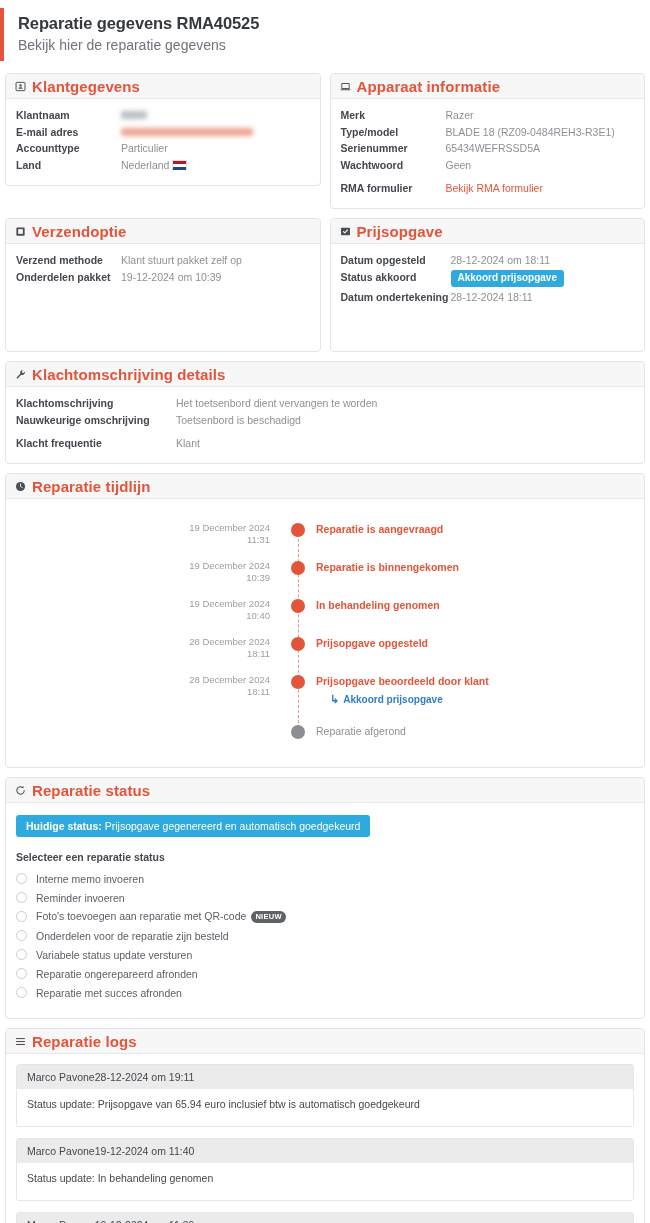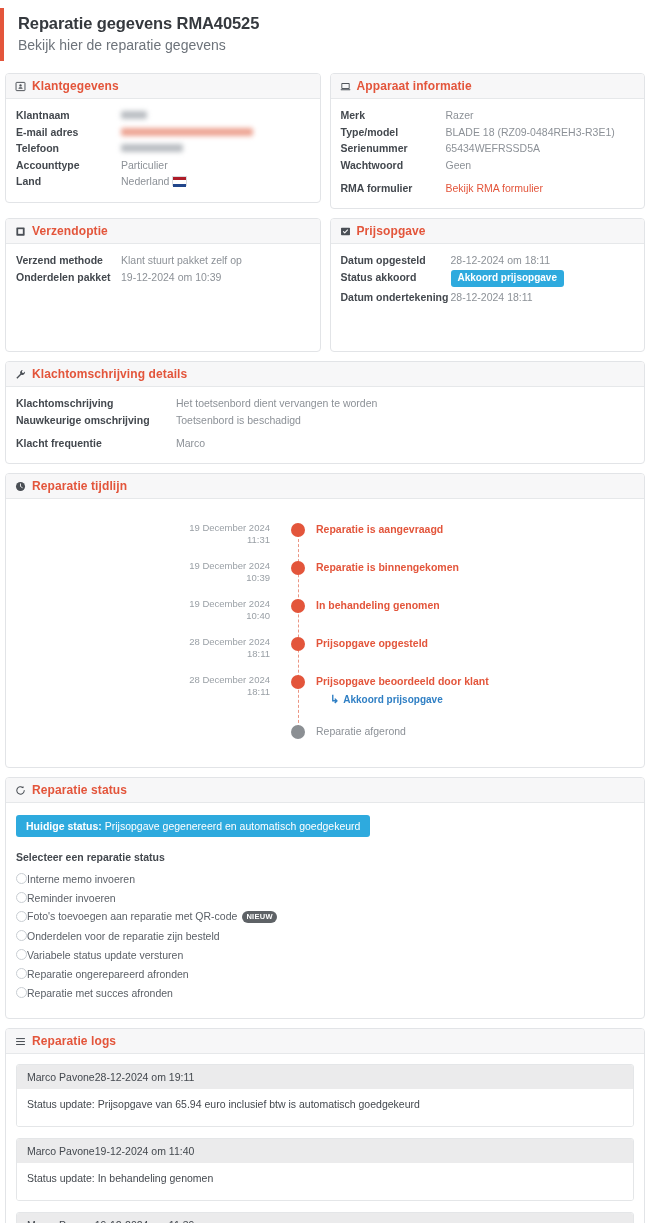--- a/index.html
+++ b/index.html
@@ -43,21 +43,21 @@
   .card-head {
     background: #f7f7f8;
     border-bottom: 1px solid #e6e8ea;
     padding: 6px 9px;
     display: flex;
     align-items: center;
     gap: 6px;
     height: 25px;
   }
   .card-head-title {
-    font-size: 12px;
+    font-size: 15px;
     font-weight: bold;
     color: #e3553b;
     letter-spacing: 0.1px;
   }
   .card-body { padding: 9px 10px 11px 10px; }
 
   .hicon { display: inline-flex; width: 11px; height: 11px; align-items: center; justify-content: center; flex: 0 0 auto; }
   .hicon svg { display: block; }
 
   
@@ -191,21 +191,21 @@
   .status-banner b { font-weight: bold; }
   .status-label {
     font-size: 10.5px;
     font-weight: bold;
     color: #43484e;
     margin-bottom: 8px;
   }
   .radio-row {
     display: flex;
     align-items: center;
-    gap: 0;
+    gap: 9px;
     margin-bottom: 4px;
     height: 15px;
   }
   .radio {
     width: 11px; height: 11px;
     border: 1.2px solid #c9ced3;
     border-radius: 50%;
     background: #fff;
     flex: 0 0 auto;
   }
@@ -277,24 +277,20 @@
             <div class="dl-row">
               <div class="dt">Klantnaam</div>
               <div class="dd"><span class="redact gray" style="width:26px"></span></div>
             </div>
 
             <div class="dl-row">
               <div class="dt">E-mail adres</div>
               <div class="dd"><span class="redact orange" style="width:132px"></span></div>
             </div>
 
-            <div class="dl-row">
-              <div class="dt">Telefoon</div>
-              <div class="dd"><span class="redact gray" style="width:62px"></span></div>
-            </div>
 
             <div class="dl-row">
               <div class="dt">Accounttype</div>
               <div class="dd">Particulier</div>
             </div>
 
             <div class="dl-row">
               <div class="dt">Land</div>
               <div class="dd">
                 <span>Nederland</span><span class="flag"><i class="r"></i><i class="w"></i><i class="b"></i></span>
@@ -423,21 +419,21 @@
             <div class="dl-row">
               <div class="dt">Klachtomschrijving</div>
               <div class="dd">Het toetsenbord dient vervangen te worden</div>
             </div>
             <div class="dl-row">
               <div class="dt">Nauwkeurige omschrijving</div>
               <div class="dd">Toetsenbord is beschadigd</div>
             </div>
             <div class="dl-row gap">
               <div class="dt">Klacht frequentie</div>
-              <div class="dd">Marco</div>
+              <div class="dd">Klant</div>
             </div>
           </div>
         </div>
       </div>
     </div>
   </div>
 
   <div class="row">
     <div class="col">
       <div class="card">

